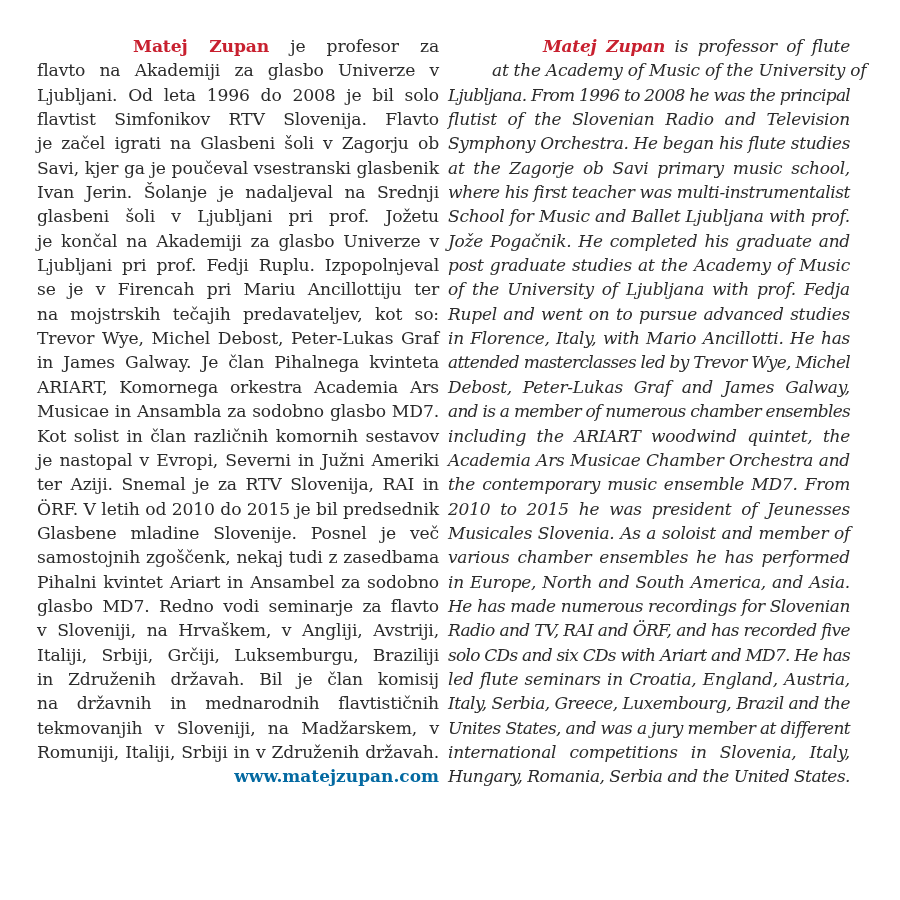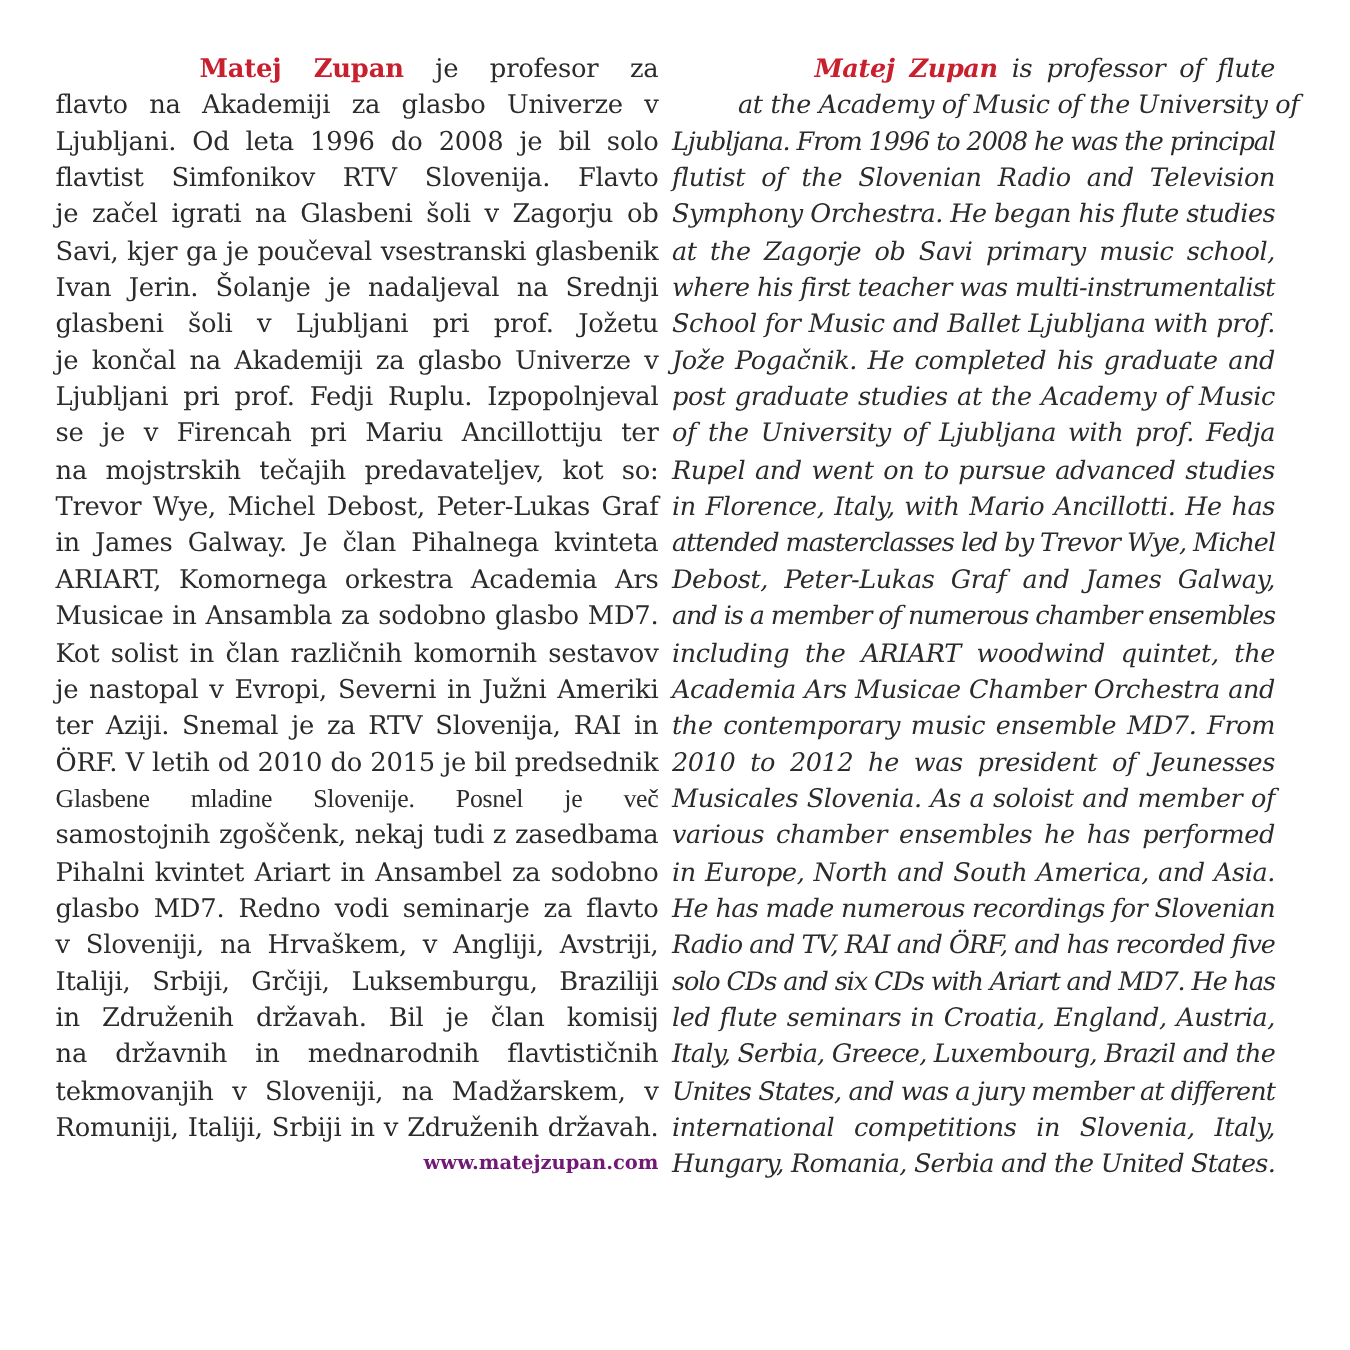--- a/index.html
+++ b/index.html
@@ -54,24 +54,24 @@
       color: #c8202f;
       font-weight: bold;
       font-style: normal;
     }
     .col-right .name {
       font-style: italic;
     }
     .website {
       display: block;
       text-align: right;
-      color: #701a75;
+      color: #0369a1;
       font-weight: bold;
       font-family: "DejaVu Serif", "Liberation Serif", serif;
-      font-size: 13px;
+      font-size: 17px;
       line-height: 24.35px;
       letter-spacing: 0px;
       margin-top: 0px;
     }
   </style>
 </head>
 <body>
 
 <div class="column col-left">
   <span class="line first" style="white-space: nowrap;"><span class="name">Matej Zupan</span><span> je profesor za</span></span>
@@ -87,21 +87,21 @@
   <span class="line" style="white-space: nowrap;">se je v Firencah pri Mariu Ancillottiju ter</span>
   <span class="line" style="white-space: nowrap;">na mojstrskih tečajih predavateljev, kot so:</span>
   <span class="line" style="white-space: nowrap;">Trevor Wye, Michel Debost, Peter-Lukas Graf</span>
   <span class="line" style="white-space: nowrap;">in James Galway. Je član Pihalnega kvinteta</span>
   <span class="line" style="white-space: nowrap;">ARIART, Komornega orkestra Academia Ars</span>
   <span class="line" style="white-space: nowrap;">Musicae in Ansambla za sodobno glasbo MD7.</span>
   <span class="line" style="white-space: nowrap;">Kot solist in član različnih komornih sestavov</span>
   <span class="line" style="white-space: nowrap;">je nastopal v Evropi, Severni in Južni Ameriki</span>
   <span class="line" style="white-space: nowrap;">ter Aziji. Snemal je za RTV Slovenija, RAI in</span>
   <span class="line" style="white-space: nowrap;">ÖRF. V letih od 2010 do 2015 je bil predsednik</span>
-  <span class="line" style="white-space: nowrap; font-family: Liberation Serif, serif;">Glasbene mladine Slovenije. Posnel je več</span>
+  <span class="line" style="white-space: nowrap;">Glasbene mladine Slovenije. Posnel je več</span>
   <span class="line" style="white-space: nowrap;">samostojnih zgoščenk, nekaj tudi z zasedbama</span>
   <span class="line" style="white-space: nowrap;">Pihalni kvintet Ariart in Ansambel za sodobno</span>
   <span class="line" style="white-space: nowrap;">glasbo MD7. Redno vodi seminarje za flavto</span>
   <span class="line" style="white-space: nowrap;">v Sloveniji, na Hrvaškem, v Angliji, Avstriji,</span>
   <span class="line" style="white-space: nowrap;">Italiji, Srbiji, Grčiji, Luksemburgu, Braziliji</span>
   <span class="line" style="white-space: nowrap;">in Združenih državah. Bil je član komisij</span>
   <span class="line" style="white-space: nowrap;">na državnih in mednarodnih flavtističnih</span>
   <span class="line" style="white-space: nowrap;">tekmovanjih v Sloveniji, na Madžarskem, v</span>
   <span class="line" style="white-space: nowrap;">Romuniji, Italiji, Srbiji in v Združenih državah.</span>
   <a class="website">www.matejzupan.com</a>
@@ -120,21 +120,21 @@
   <span class="line" style="white-space: nowrap;">post graduate studies at the Academy of Music</span>
   <span class="line" style="white-space: nowrap;">of the University of Ljubljana with prof. Fedja</span>
   <span class="line" style="white-space: nowrap;">Rupel and went on to pursue advanced studies</span>
   <span class="line" style="white-space: nowrap;">in Florence, Italy, with Mario Ancillotti. He has</span>
   <span class="line" style="white-space: nowrap; letter-spacing: -0.702474px;">attended masterclasses led by Trevor Wye, Michel</span>
   <span class="line" style="white-space: nowrap;">Debost, Peter-Lukas Graf and James Galway,</span>
   <span class="line" style="white-space: nowrap; letter-spacing: -0.731597px;">and is a member of numerous chamber ensembles</span>
   <span class="line" style="white-space: nowrap;">including the ARIART woodwind quintet, the</span>
   <span class="line" style="white-space: nowrap;">Academia Ars Musicae Chamber Orchestra and</span>
   <span class="line" style="white-space: nowrap;">the contemporary music ensemble MD7. From</span>
-  <span class="line" style="white-space: nowrap;">2010 to 2012 he was president of Jeunesses</span>
+  <span class="line" style="white-space: nowrap;">2010 to 2015 he was president of Jeunesses</span>
   <span class="line" style="white-space: nowrap;">Musicales Slovenia. As a soloist and member of</span>
   <span class="line" style="white-space: nowrap;">various chamber ensembles he has performed</span>
   <span class="line" style="white-space: nowrap;">in Europe, North and South America, and Asia.</span>
   <span class="line" style="white-space: nowrap; letter-spacing: -0.455208px;">He has made numerous recordings for Slovenian</span>
   <span class="line" style="white-space: nowrap; letter-spacing: -0.638346px;">Radio and TV, RAI and ÖRF, and has recorded five</span>
   <span class="line" style="white-space: nowrap; letter-spacing: -0.744466px;">solo CDs and six CDs with Ariart and MD7. He has</span>
   <span class="line" style="white-space: nowrap;">led flute seminars in Croatia, England, Austria,</span>
   <span class="line" style="white-space: nowrap; letter-spacing: -0.524235px;">Italy, Serbia, Greece, Luxembourg, Brazil and the</span>
   <span class="line" style="white-space: nowrap; letter-spacing: -0.610969px;">Unites States, and was a jury member at different</span>
   <span class="line" style="white-space: nowrap;">international competitions in Slovenia, Italy,</span>

